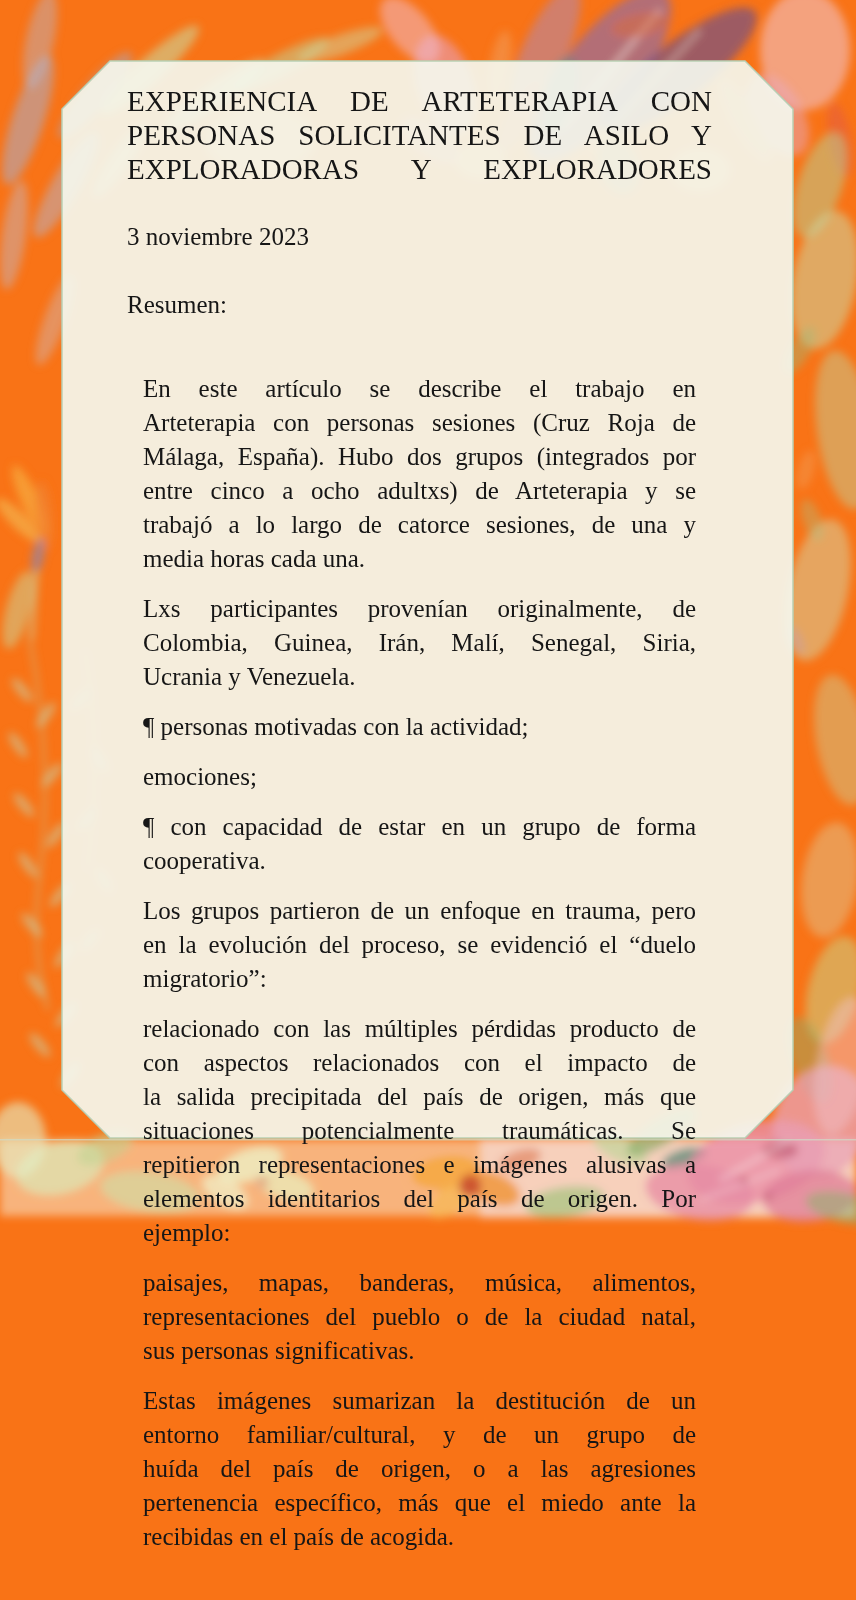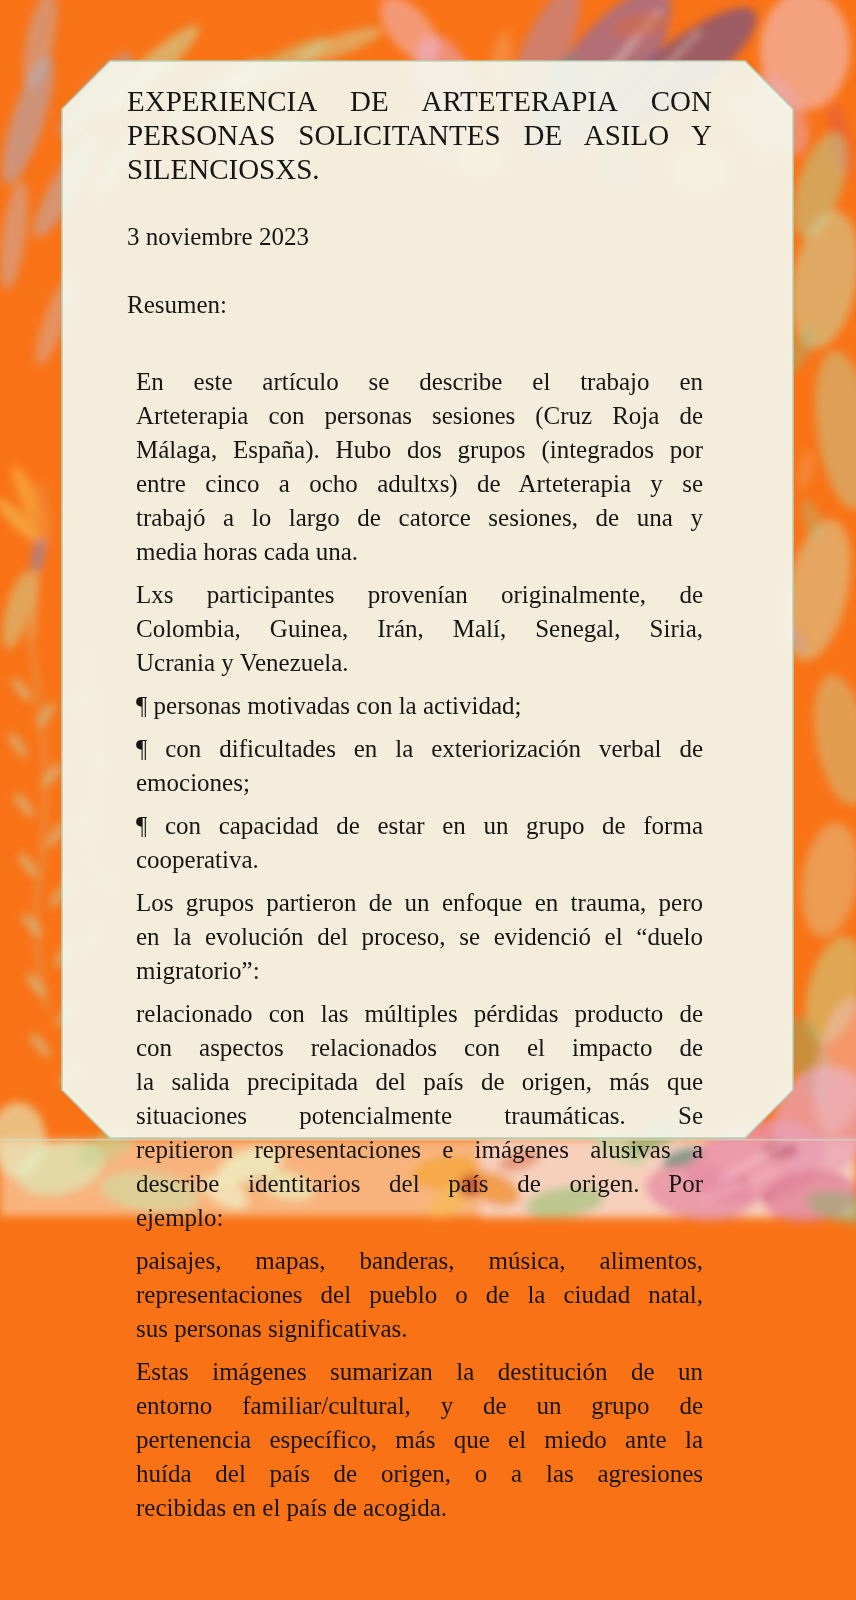--- a/index.html
+++ b/index.html
@@ -14,21 +14,21 @@
   }
   svg.bg{position:absolute;left:0;top:0;}
   .content{
     position:absolute;left:127px;top:84px;width:585px;
     font-size:25px;line-height:34px;
   }
   .title{font-size:29px;}
   .line{text-align:justify;text-align-last:justify;}
   .line.last,.line.plain{text-align-last:left;}
   .spacer{height:34px;}
-  .para{margin:9px;}
+  .para{margin:16px;}
 </style>
 </head>
 <body>
 
 <div class="page">
 
   <svg class="bg" width="856" height="1600" viewBox="0 0 856 1600">
     <defs>
       <filter id="wc" x="-30%" y="-30%" width="160%" height="160%">
         <feGaussianBlur stdDeviation="4"></feGaussianBlur>
@@ -158,21 +158,21 @@
 
     <rect x="0" y="1139" width="856" height="1.5" fill="#cfdcc8" opacity=".7"></rect>
 
     <polygon points="110,61 745,61 793,109 793,1090 745,1138 110,1138 62,1090 62,109" fill="#f4f7ee" fill-opacity="0.92" stroke="#b9cfb4" stroke-width="1.5"></polygon>
   </svg>
 
   <div class="content">
     <div class="title">
         <div class="line">EXPERIENCIA DE ARTETERAPIA CON</div>
         <div class="line">PERSONAS SOLICITANTES DE ASILO Y</div>
-        <div class="line last">SILENCIOSXS.</div>
+        <div class="line">EXPLORADORAS Y EXPLORADORES</div>
       </div>
     <div class="spacer"></div>
     <div class="line plain">3 noviembre 2023</div>
     <div class="spacer"></div>
     <div class="line plain">Resumen:</div>
     <div class="spacer"></div>
     <div>
         <div class="para">
           <div class="line">En este artículo se describe el trabajo en</div>
           <div class="line">Arteterapia con personas sesiones (Cruz Roja de</div>
@@ -183,49 +183,48 @@
         </div>
         <div class="para">
           <div class="line">Lxs participantes provenían originalmente, de</div>
           <div class="line">Colombia, Guinea, Irán, Malí, Senegal, Siria,</div>
           <div class="line last">Ucrania y Venezuela.</div>
         </div>
         <div class="para">
           <div class="line last">¶ personas motivadas con la actividad;</div>
         </div>
         <div class="para">
-          <div class="line">¶ con dificultades en la exteriorización verbal de</div>
           <div class="line last">emociones;</div>
         </div>
         <div class="para">
           <div class="line">¶ con capacidad de estar en un grupo de forma</div>
           <div class="line last">cooperativa.</div>
         </div>
         <div class="para">
           <div class="line">Los grupos partieron de un enfoque en trauma, pero</div>
           <div class="line">en la evolución del proceso, se evidenció el “duelo</div>
           <div class="line last">migratorio”:</div>
         </div>
         <div class="para">
           <div class="line">relacionado con las múltiples pérdidas producto de</div>
           <div class="line">con aspectos relacionados con el impacto de</div>
           <div class="line">la salida precipitada del país de origen, más que</div>
           <div class="line">situaciones potencialmente traumáticas. Se</div>
           <div class="line">repitieron representaciones e imágenes alusivas a</div>
-          <div class="line">describe identitarios del país de origen. Por</div>
+          <div class="line">elementos identitarios del país de origen. Por</div>
           <div class="line last">ejemplo:</div>
         </div>
         <div class="para">
           <div class="line">paisajes, mapas, banderas, música, alimentos,</div>
           <div class="line">representaciones del pueblo o de la ciudad natal,</div>
           <div class="line last">sus personas significativas.</div>
         </div>
         <div class="para">
           <div class="line">Estas imágenes sumarizan la destitución de un</div>
           <div class="line">entorno familiar/cultural, y de un grupo de</div>
+          <div class="line">huída del país de origen, o a las agresiones</div>
           <div class="line">pertenencia específico, más que el miedo ante la</div>
-          <div class="line">huída del país de origen, o a las agresiones</div>
           <div class="line last">recibidas en el país de acogida.</div>
         </div>
       </div>
   </div>
 
 </div>
 
 </body></html>

